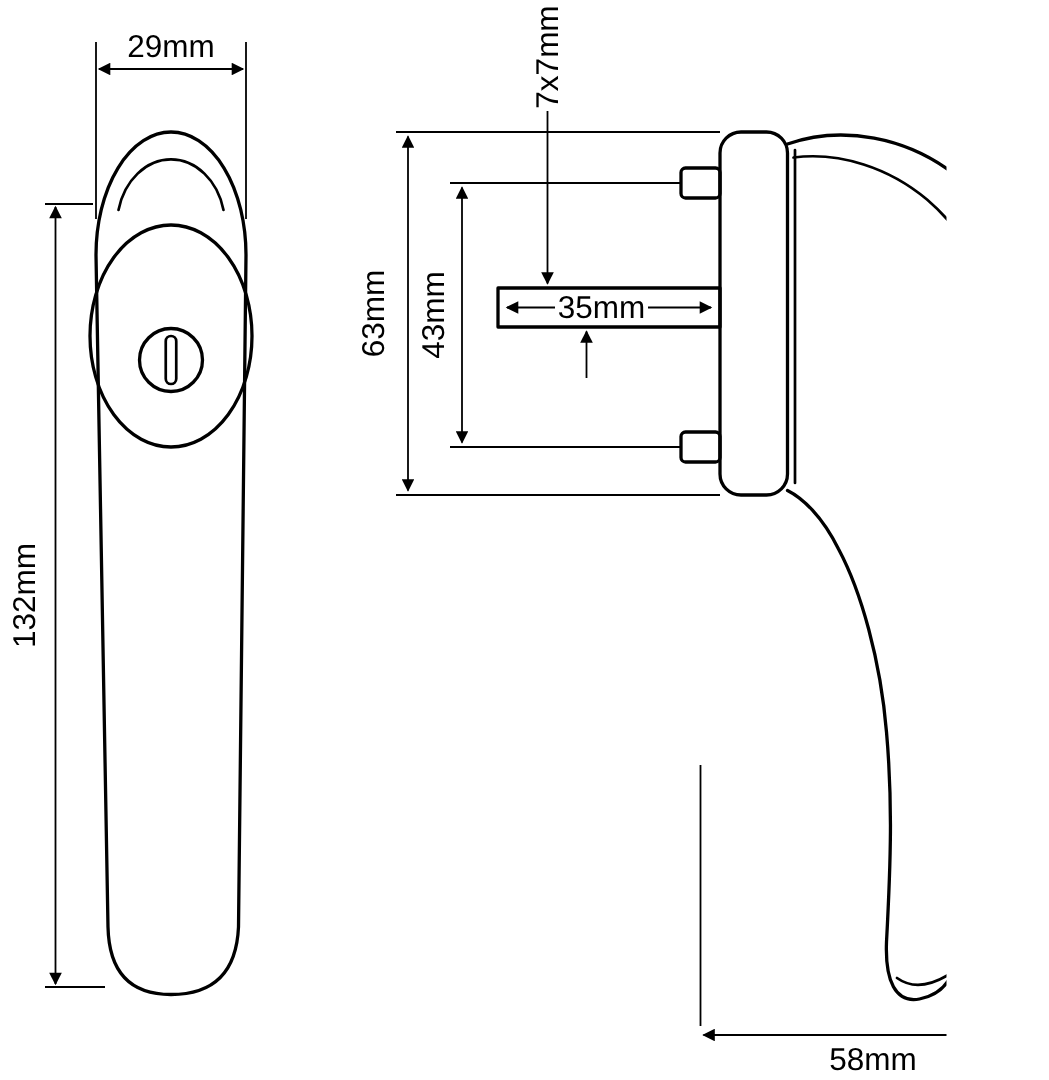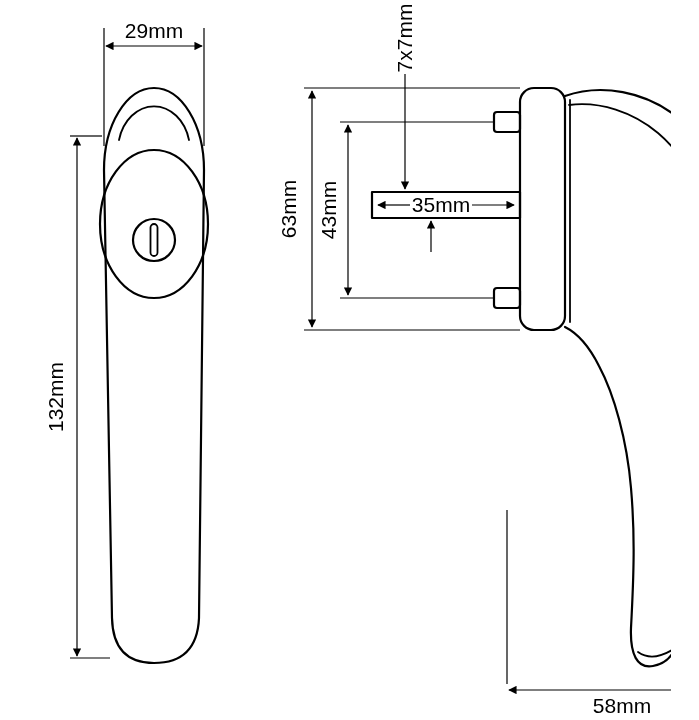--- a/index.html
+++ b/index.html
@@ -6,21 +6,20 @@
     margin: 0;
     padding: 0;
     background: #ffffff;
   }
   .stage {
     position: relative;
     width: 631px;
     height: 720px;
     background: #ffffff;
     overflow: hidden;
-    margin-left: 40px;
   }
   svg { display: block; }
   .outline {
     fill: none;
     stroke: #000000;
     stroke-width: 2.2;
     stroke-linecap: round;
     stroke-linejoin: round;
   }
   .inner-line {

